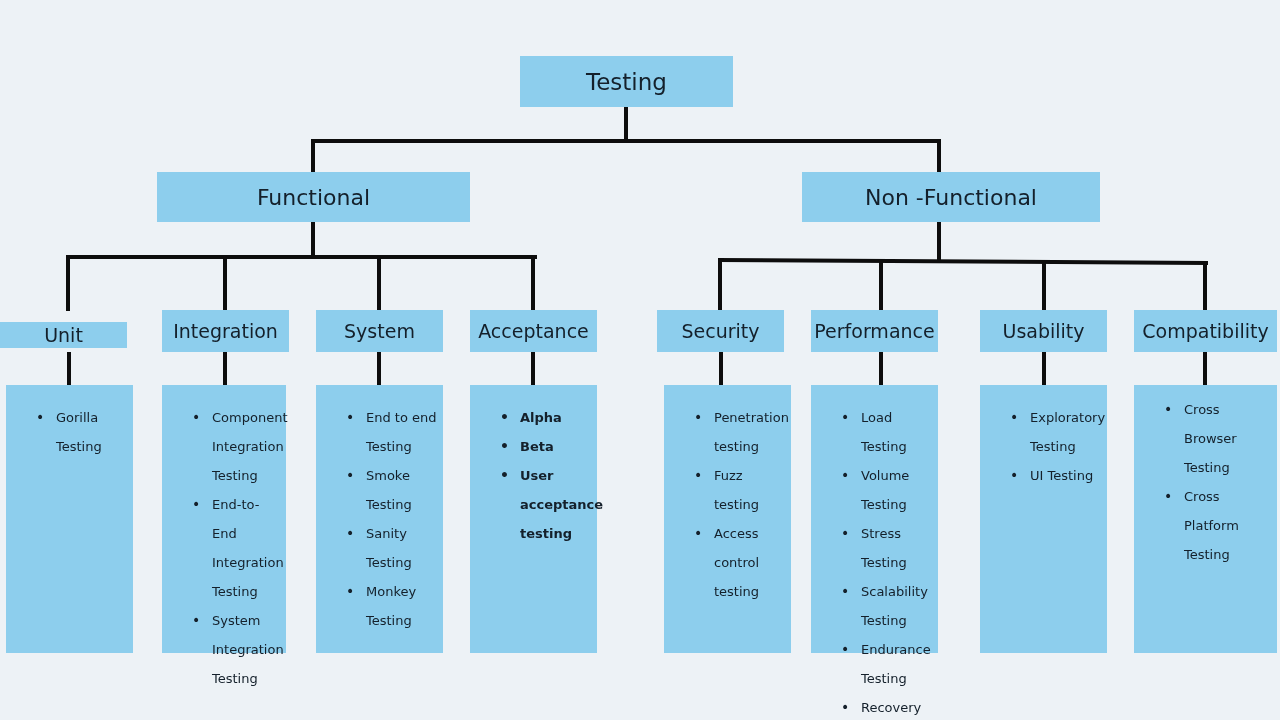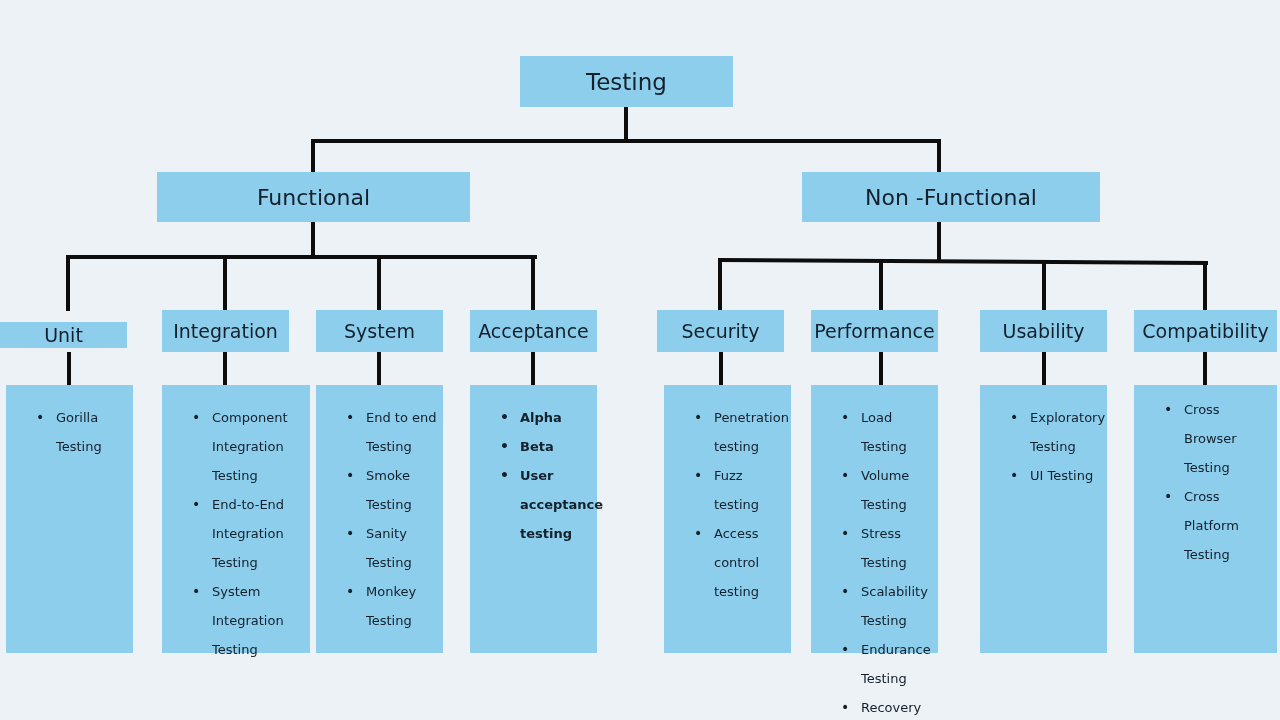--- a/index.html
+++ b/index.html
@@ -82,21 +82,21 @@
   </div>
 <div class="box l2" style="left:1134px;top:310px;width:143px;height:42px;">
   <span>Compatibility</span>
   </div>
 
 <div class="box detail" style="left:6px;top:385px;width:127px;height:268px;">
     <ul>
       <li>Gorilla Testing</li>
     </ul>
   </div>
-<div class="box detail" style="left:162px;top:385px;width:148px;height:268px;">
+<div class="box detail" style="left:162px;top:385px;width:124px;height:268px;">
     <ul>
       <li>Component Integration Testing</li>
       <li>End-to-End Integration Testing</li>
       <li>System Integration Testing</li>
     </ul>
   </div>
 <div class="box detail" style="left:316px;top:385px;width:127px;height:268px;">
     <ul>
       <li>End to end Testing</li>
       <li>Smoke Testing</li>

